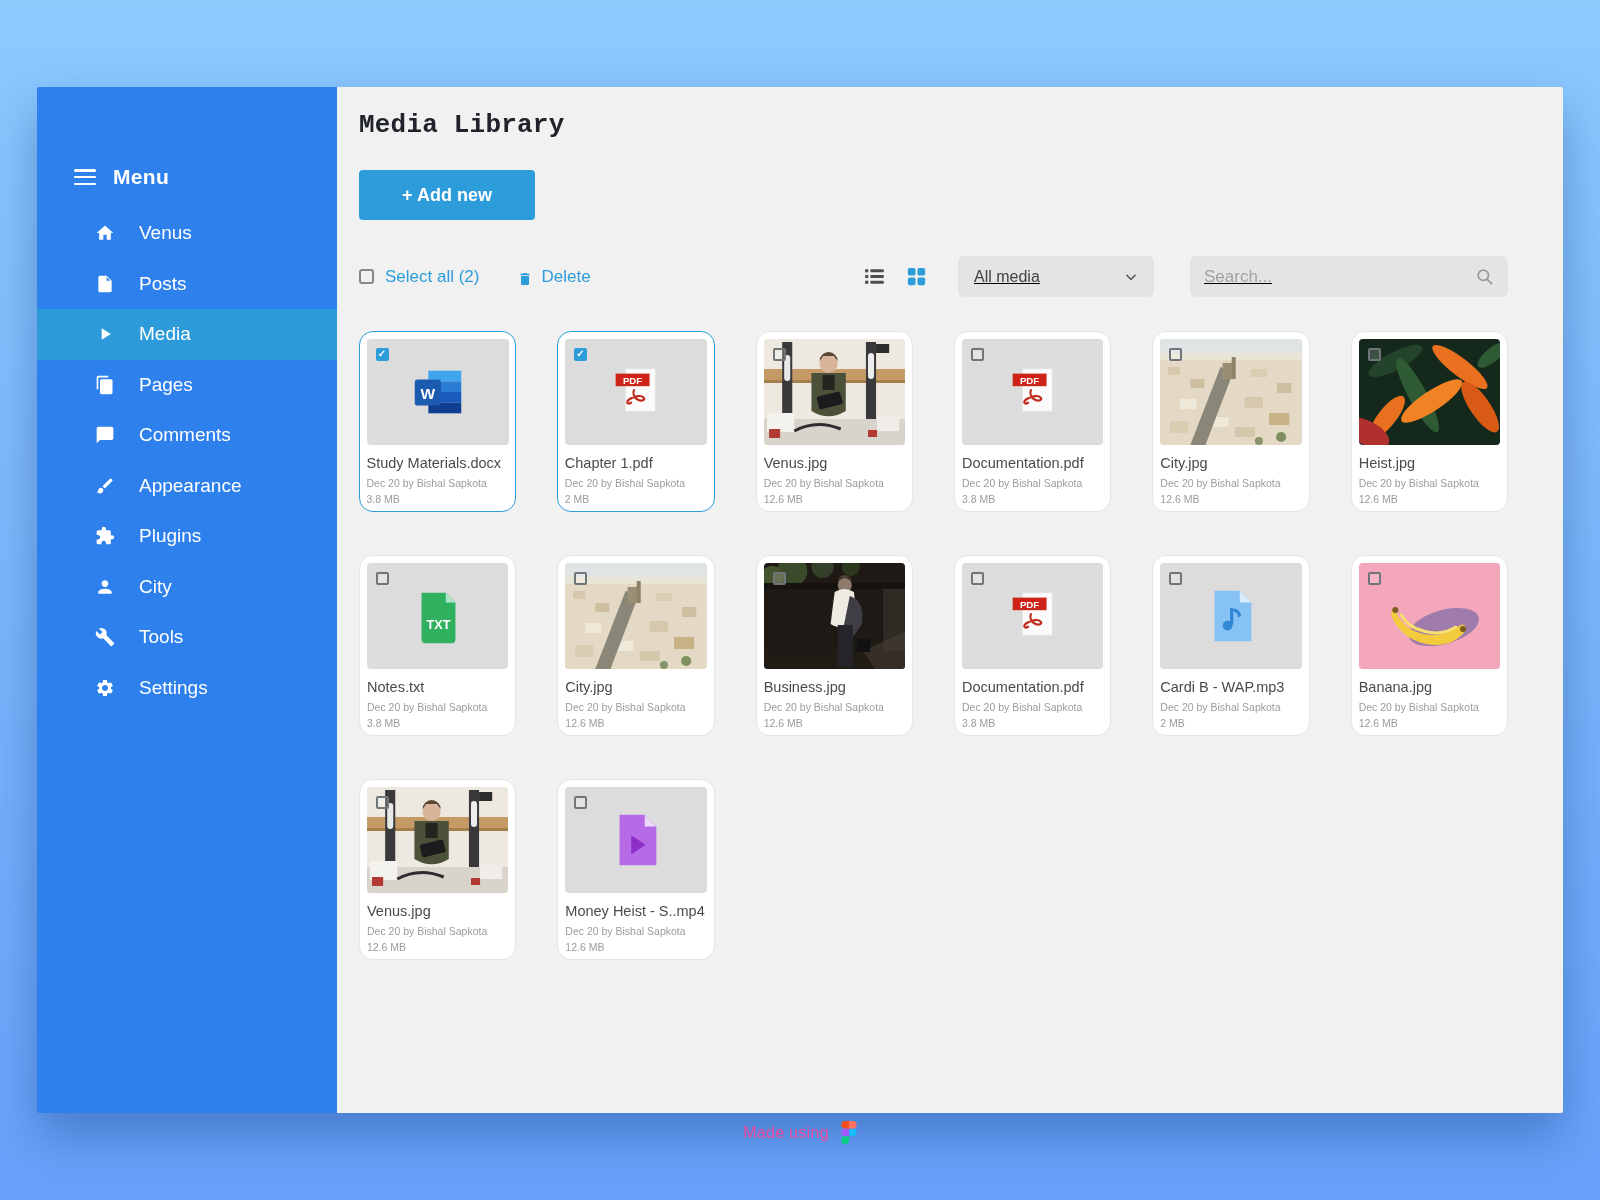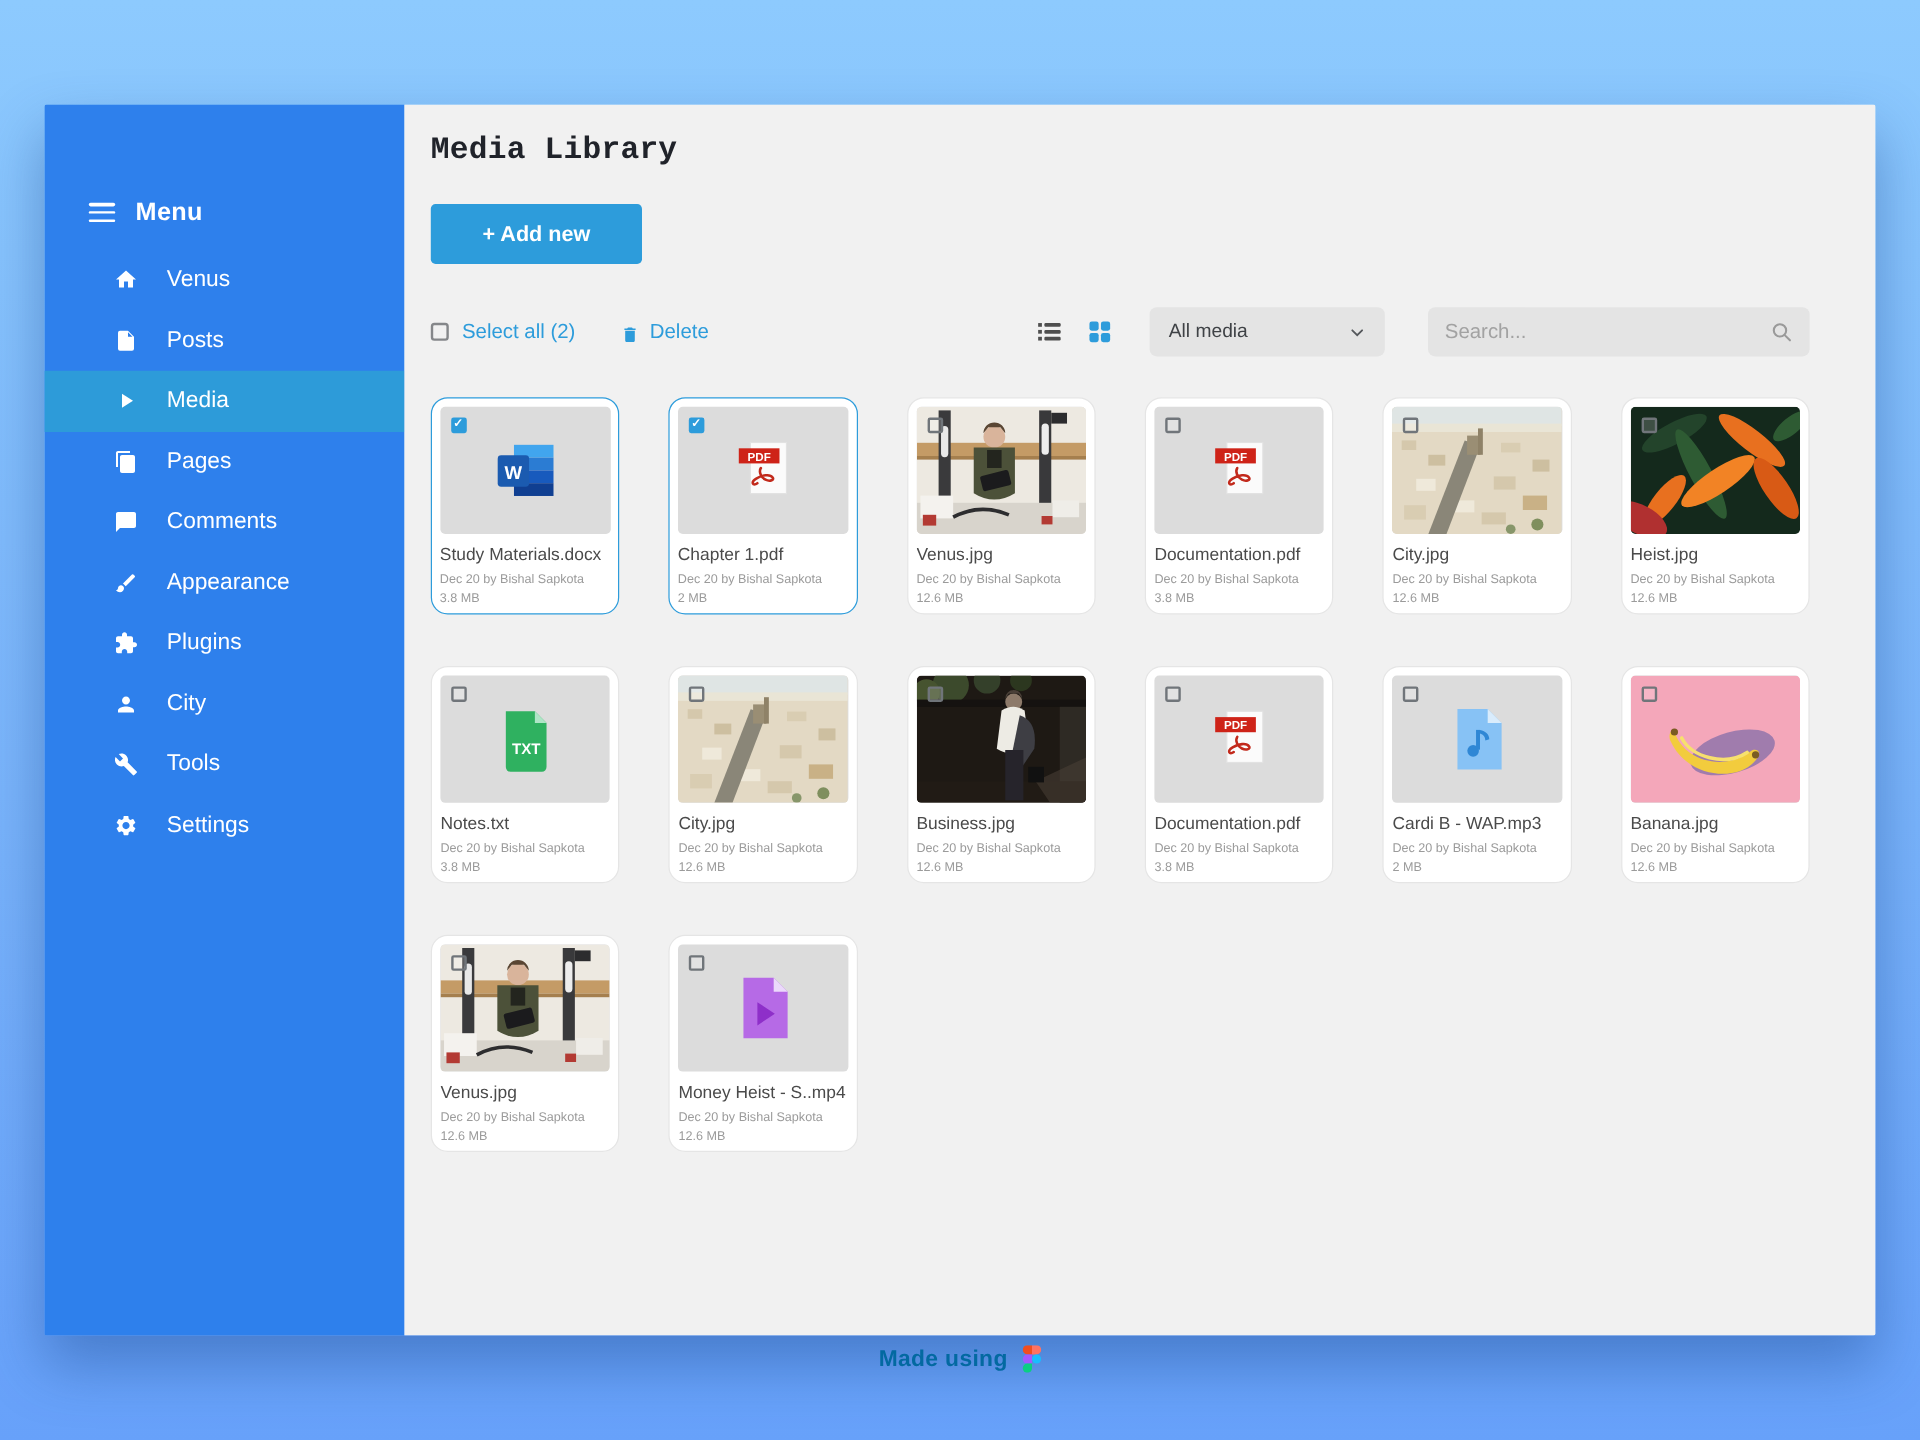--- a/index.html
+++ b/index.html
@@ -31,21 +31,21 @@
     font-size:18px; font-weight:bold; border:none; border-radius:4px; cursor:pointer;
     font-family:"Liberation Sans", sans-serif; display:block; }
 
   .toolbar { margin-top:36px; display:flex; align-items:center; }
   .tb-left { display:flex; align-items:center; }
   .sel-checkbox { width:15px; height:15px; border:2px solid #85878A; border-radius:3px;
     background:transparent; cursor:pointer; }
   .sel-label { margin-left:11px; color:#2D9CDB; font-size:17px; cursor:pointer; }
   .del-group { display:flex; align-items:flex-end; margin-left:38px; gap:8px; cursor:pointer; }
   .del-label { color:#2D9CDB; font-size:17px; }
-  .tb-right { margin-left:auto; display:flex; align-items:center; }
+  .tb-right { margin-left:auto; display:flex; align-items:center;text-decoration:underline; }
   .view-btn { cursor:pointer; display:flex; margin-right:18px; }
   .view-btn.grid-btn { margin-right:30px; }
   .dropdown { width:196px; height:41px; background:#E4E4E4; border-radius:6px;
     display:flex; align-items:center; justify-content:space-between; padding:0 16px;
     font-size:16px; color:#3F4246; cursor:pointer; margin-right:36px; }
   .searchbox { width:318px; height:41px; background:#E4E4E4; border-radius:6px;
     display:flex; align-items:center; padding:0 14px; }
   .searchbox input { flex:1; border:none; background:transparent; outline:none;
     font-size:17px; color:#444; font-family:"Liberation Sans", sans-serif; }
   .searchbox input::placeholder { color:#A2A2A2; }
@@ -65,21 +65,21 @@
     display:flex; align-items:center; justify-content:center; }
   .checkbox.checked::after { content:"✓"; color:#fff; font-size:10px; font-weight:bold; line-height:1; }
   .card-title { margin-top:10px; font-size:14.5px; color:#4A4A4A;
     white-space:nowrap; overflow:hidden; }
   .card-meta { margin-top:6px; font-size:10.5px; color:#9B9B9B; }
   .card-size { margin-top:4px; font-size:10.5px; color:#9B9B9B; }
 
   
   .footer { position:absolute; left:0; top:1121px; width:1600px; display:flex;
     align-items:center; justify-content:center; gap:12px; }
-  .footer-text { font-size:19px; font-weight:bold; color:#0369a1; letter-spacing:.3px; }
+  .footer-text { font-size:16px; font-weight:normal; color:#ec4899; letter-spacing:.3px; }
 </style>
 </head>
 <body>
 
 <div class="window">
 
   <aside class="sidebar">
     <div class="menu-header">
       <span class="hamburger">
           <i></i>

